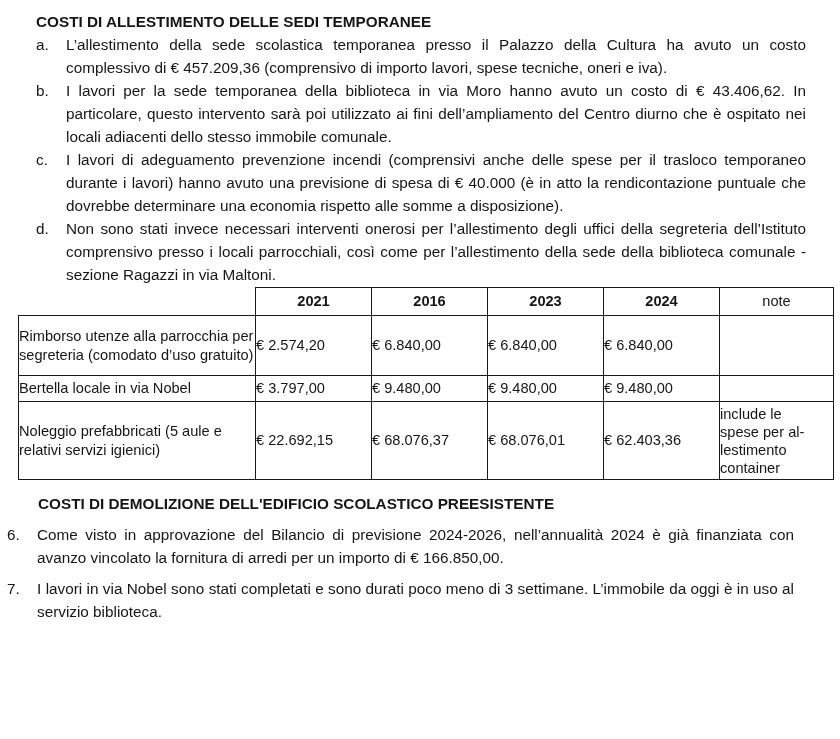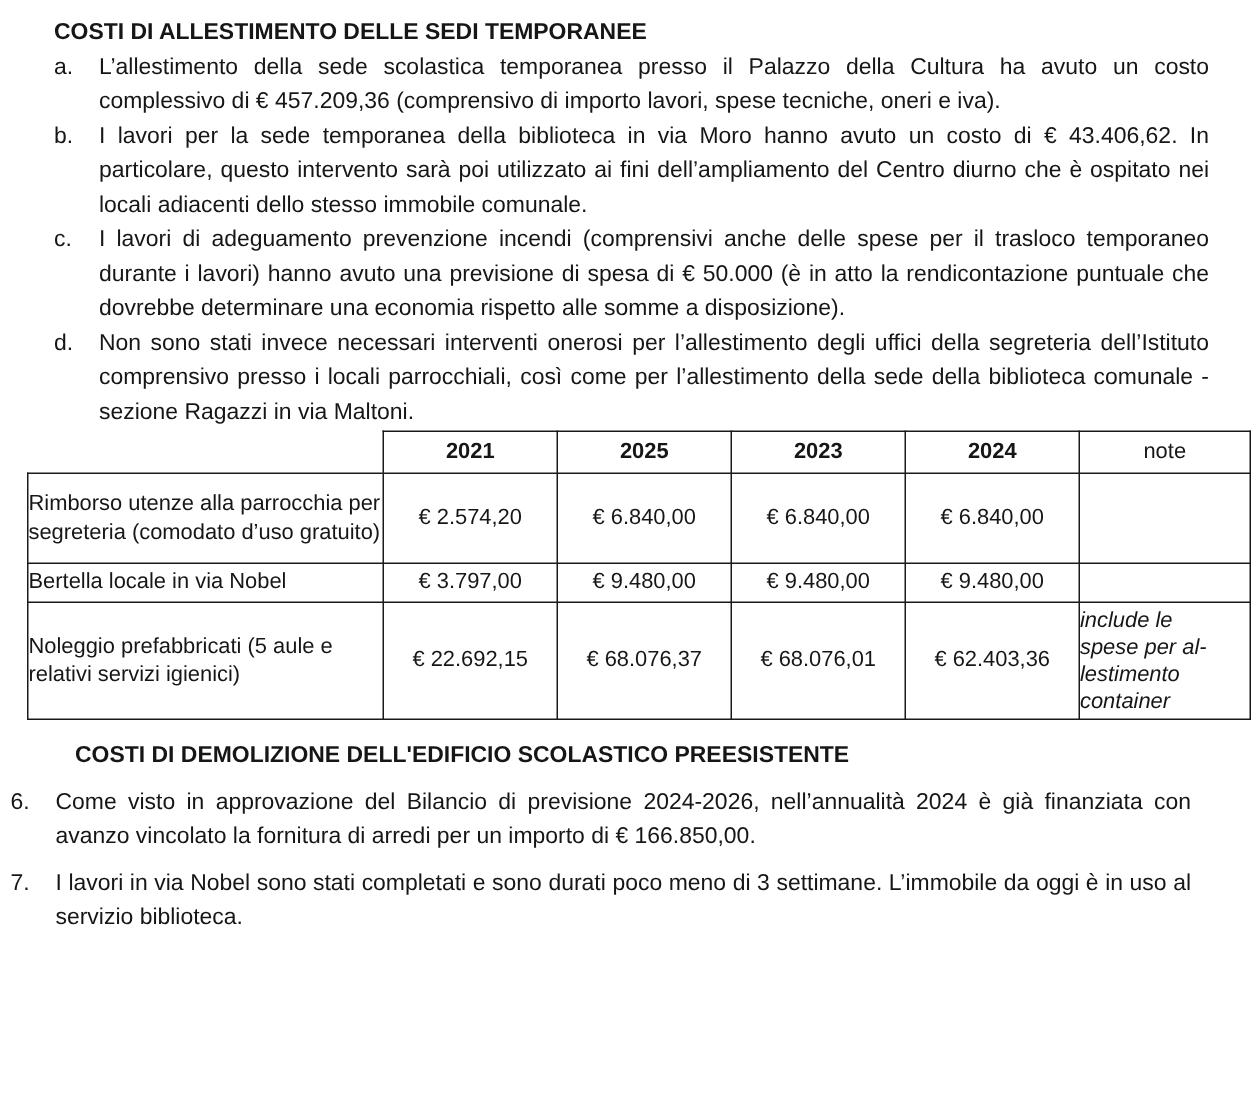--- a/index.html
+++ b/index.html
@@ -19,25 +19,25 @@
   .tbl-wrap { margin-left: -18px; margin-top: 1px; }
   table.costs {
     border-collapse: collapse; table-layout: fixed; width: 815px;
     font-size: 14.6px; line-height: 19px; color: #161616;
   }
   table.costs th, table.costs td { border: 1px solid #1a1a1a; padding: 0; overflow: hidden; }
   table.costs th.corner-empty { border: none; background: #fff; }
   table.costs th.year-h { font-weight: bold; text-align: center; height: 27px; }
   table.costs th.note-h { font-weight: normal; text-align: center; }
   td.label-cell { padding: 2px 3px 2px 7px; vertical-align: middle; text-align: left; }
-  td.money-cell { text-align: center; padding-right: 12px; vertical-align: middle; }
-  td.note-cell  { font-style: italic; white-space: pre-line; line-height: 18px;
+  td.money-cell { text-align: left; padding-right: 12px; vertical-align: middle; }
+  td.note-cell  { white-space: pre-line; line-height: 18px;
                   padding: 2px 3px 2px 6px; vertical-align: middle; margin-top: 39px; }
 
-  .demolizione { margin-left: 14px; margin-right: 14px; margin-top: 12px; }
+  .demolizione { margin-left: 2px; margin-right: 14px; margin-top: 12px; }
   .demolizione .para { text-align: justify; }
 
   .num-item { display: flex; margin-left: -29px; margin-right: 12px; }
   .num-item .li-marker { flex: 0 0 30px; }
   .num-item-6 { margin-top: 8px; }
   .num-item-7 { margin-top: 8px; }
   .rimborsi-heading { margin-top: 0; }
 </style>
 </head>
 <body>
@@ -50,21 +50,21 @@
     <div class="li-row">
       <div class="li-marker">a.</div>
       <div class="li-text">L’allestimento della sede scolastica temporanea presso il Palazzo della Cultura ha avuto un costo complessivo di € 457.209,36 (comprensivo di importo lavori, spese tecniche, oneri e iva).</div>
     </div>
     <div class="li-row">
       <div class="li-marker">b.</div>
       <div class="li-text">I lavori per la sede temporanea della biblioteca in via Moro hanno avuto un costo di € 43.406,62. In particolare, questo intervento sarà poi utilizzato ai fini dell’ampliamento del Centro diurno che è ospitato nei locali adiacenti dello stesso immobile comunale.</div>
     </div>
     <div class="li-row">
       <div class="li-marker">c.</div>
-      <div class="li-text">I lavori di adeguamento prevenzione incendi (comprensivi anche delle spese per il trasloco temporaneo durante i lavori) hanno avuto una previsione di spesa di € 50.000 (è in atto la rendicontazione puntuale che dovrebbe determinare una economia rispetto alle somme a disposizione).</div>
+      <div class="li-text">I lavori di adeguamento prevenzione incendi (comprensivi anche delle spese per il trasloco temporaneo durante i lavori) hanno avuto una previsione di spesa di € 40.000 (è in atto la rendicontazione puntuale che dovrebbe determinare una economia rispetto alle somme a disposizione).</div>
     </div>
     <div class="li-row">
       <div class="li-marker">d.</div>
       <div class="li-text">Non sono stati invece necessari interventi onerosi per l’allestimento degli uffici della segreteria dell’Istituto comprensivo presso i locali parrocchiali, così come per l’allestimento della sede della biblioteca comunale - sezione Ragazzi in via Maltoni.</div>
     </div>
   </div>
 
 
   <div class="tbl-wrap">
     <table class="costs">
@@ -73,21 +73,21 @@
           <col style="width:116px">
           <col style="width:116px">
         <col style="width:116px">
           <col style="width:116px">
           <col style="width:114px">
       </colgroup>
       <thead>
         <tr>
           <th class="corner-empty"></th>
           <th class="year-h">2021</th>
-          <th class="year-h">2025</th>
+          <th class="year-h">2016</th>
           <th class="year-h">2023</th>
           <th class="year-h">2024</th>
           <th class="note-h">note</th>
         </tr>
       </thead>
       <tbody>
         <tr style="height:60px">
           <td class="label-cell">Rimborso utenze alla parrocchia per segreteria (comodato d’uso gratuito)</td>
           <td class="money-cell">€ 2.574,20</td>
           <td class="money-cell">€ 6.840,00</td>

